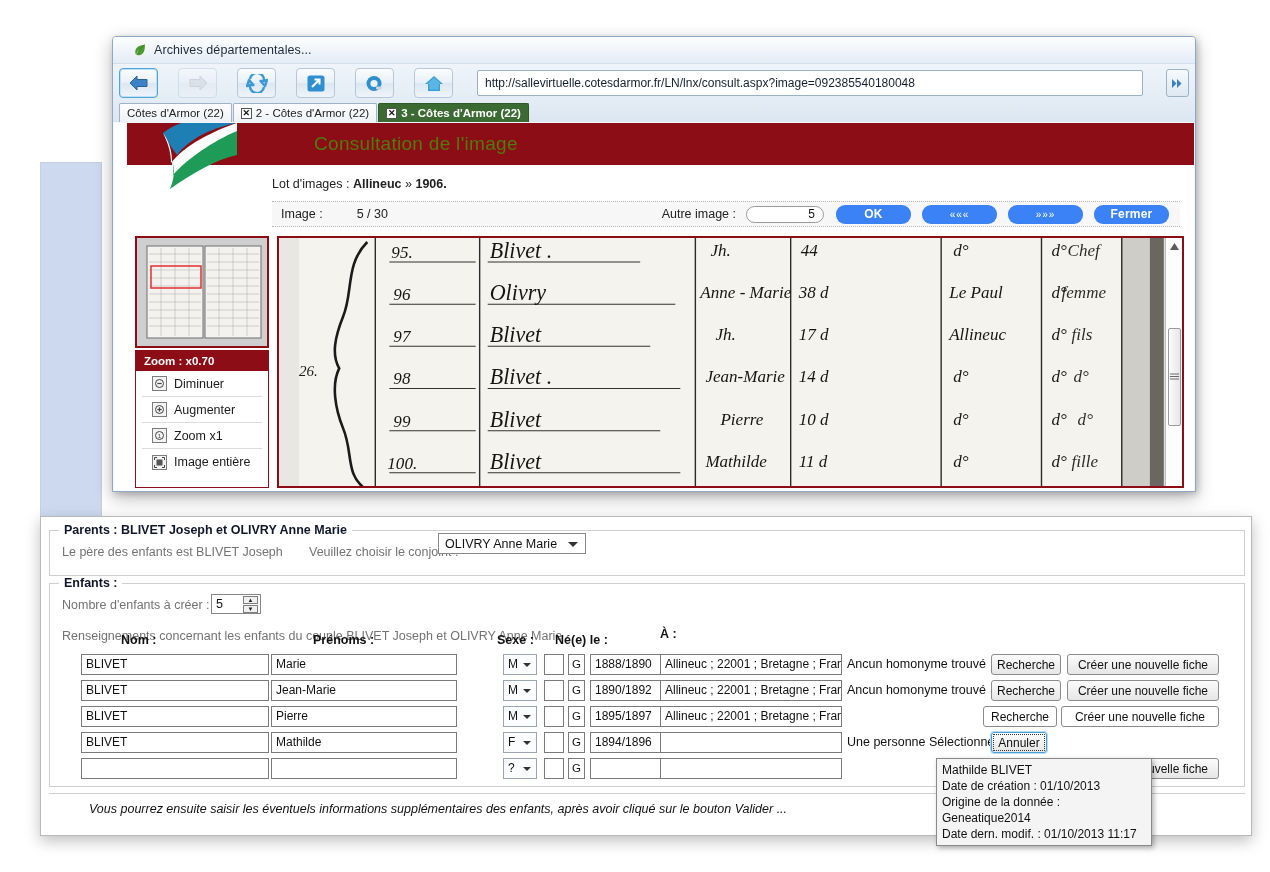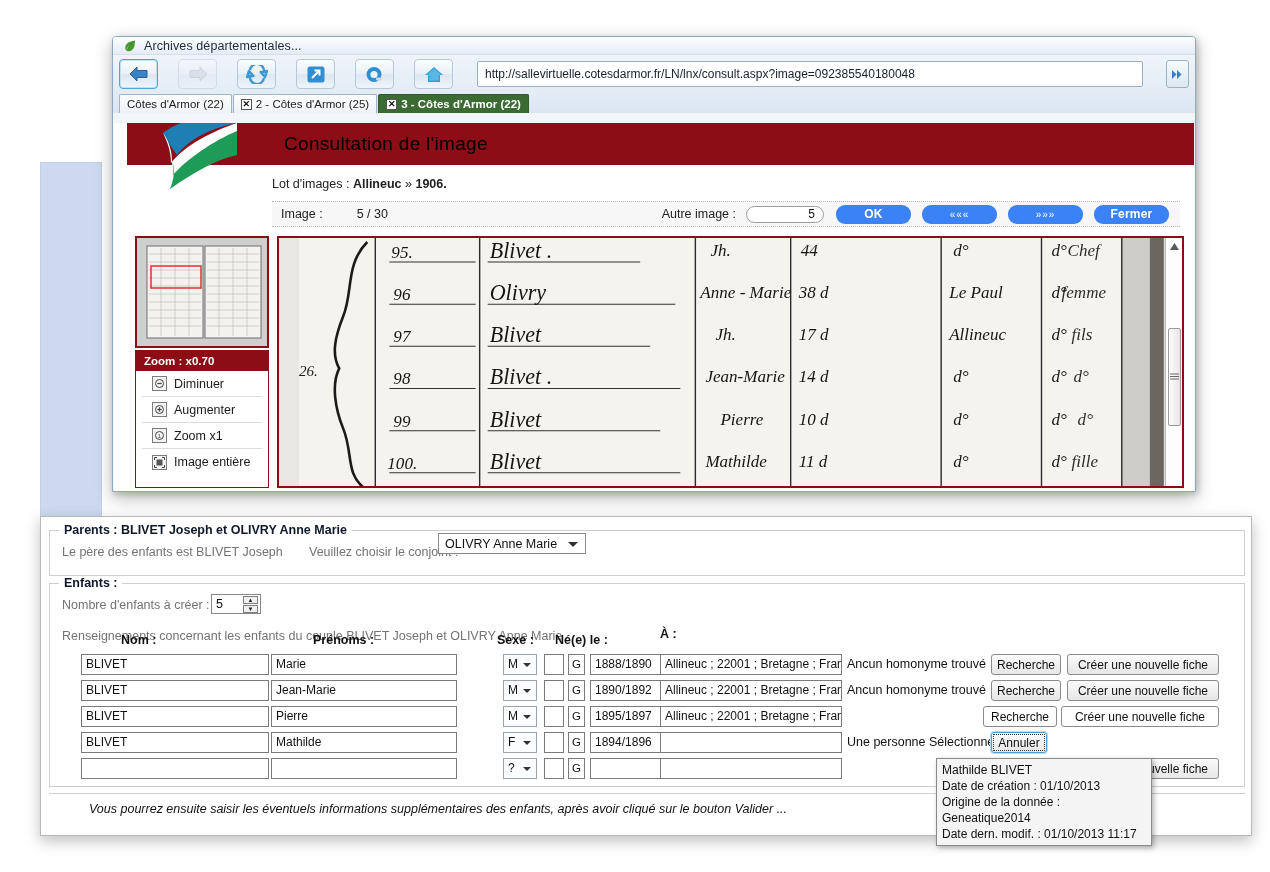--- a/index.html
+++ b/index.html
@@ -24,21 +24,21 @@
 
   
   .browser {
     position: absolute; left: 112px; top: 36px; width: 1084px; height: 456px;
     background: #f2f6fb;
     border: 1px solid #8fa8c4;
     border-radius: 4px 4px 0 0;
     box-shadow: 0 6px 18px rgba(0,0,0,0.28), 2px 2px 6px rgba(0,0,0,0.18);
   }
   .browser-titlebar {
-    height: 18px; display: flex; align-items: center; padding-left: 10px; gap: 7px;
+    height: 27px; display: flex; align-items: center; padding-left: 20px; gap: 7px;
     background: linear-gradient(to bottom,#fdfefe 0%,#eff4fa 55%,#e4ecf5 100%);
     border-bottom: 1px solid #d4dfeb;
     border-radius: 3px 3px 0 0;
   }
   .leaf-icon { width: 14px; height: 14px; flex: none; }
   .win-title { font-size: 12.5px; color: #1d2b3d; letter-spacing: .1px; }
 
   .browser-toolbar {
     height: 38px; display: flex; align-items: center; gap: 20px; padding: 0 6px;
     background: linear-gradient(to bottom,#eef4fa 0%,#e3ecf5 100%);
@@ -85,21 +85,21 @@
     position: absolute; left: 1px; top: 86px; right: 1px; bottom: 0;
     background: #fff; overflow: hidden;
   }
 
   
   .site-band { position: relative; height: 42px; background: #fff; }
   .red-band {
     position: absolute; left: 13px; top: 0; right: 0; height: 42px; background: #8c0d15;
   }
   .red-band-title {
-    position: absolute; left: 170px; top: 10px; color: #000000;
+    position: absolute; left: 200px; top: 10px; color: #4d7c0f;
     font-size: 19px; letter-spacing: .3px;
   }
   .logo {
     position: absolute; left: 43px; top: -12px; width: 86px; height: 86px; z-index: 3;
   }
 
   .lot-line {
     margin: 12px 0 0 158px; font-size: 12.5px; color: #222;
   }
   .lot-line b { font-weight: bold; }
@@ -325,21 +325,21 @@
         </svg>
       </div>
     </div>
 
     <div class="tabstrip">
       <div class="tab">
         <span>Côtes d'Armor (22)</span>
       </div>
       <div class="tab">
         <span class="tab-close">✕</span>
-        <span>2 - Côtes d'Armor (25)</span>
+        <span>2 - Côtes d'Armor (22)</span>
       </div>
       <div class="tab active">
         <span class="tab-close">✕</span>
         <span>3 - Côtes d'Armor (22)</span>
       </div>
     </div>
 
     <div class="page-viewport">
 
       <div class="site-band">

